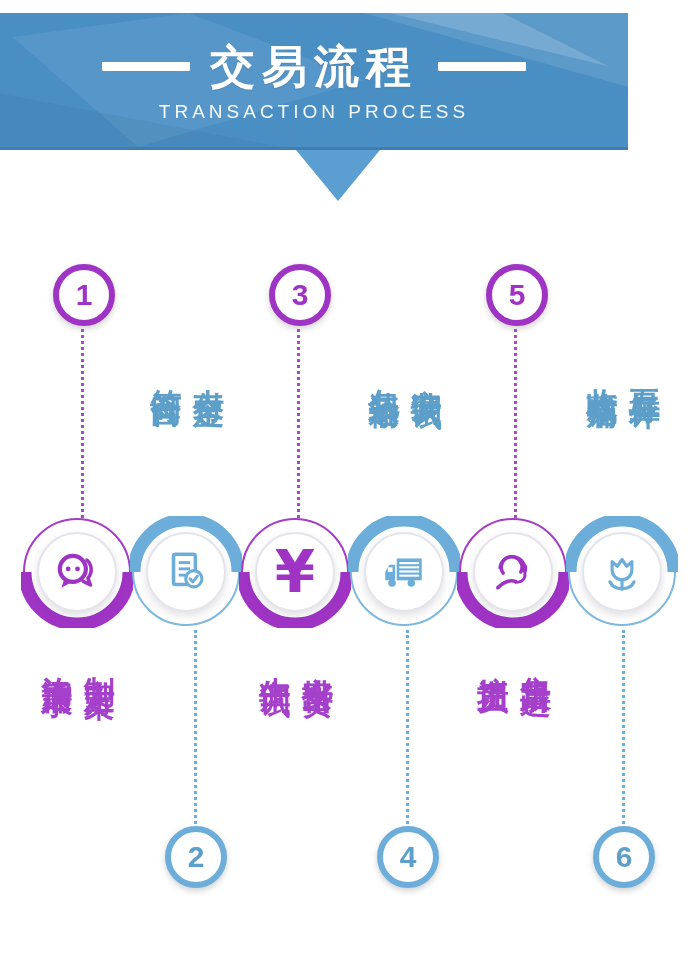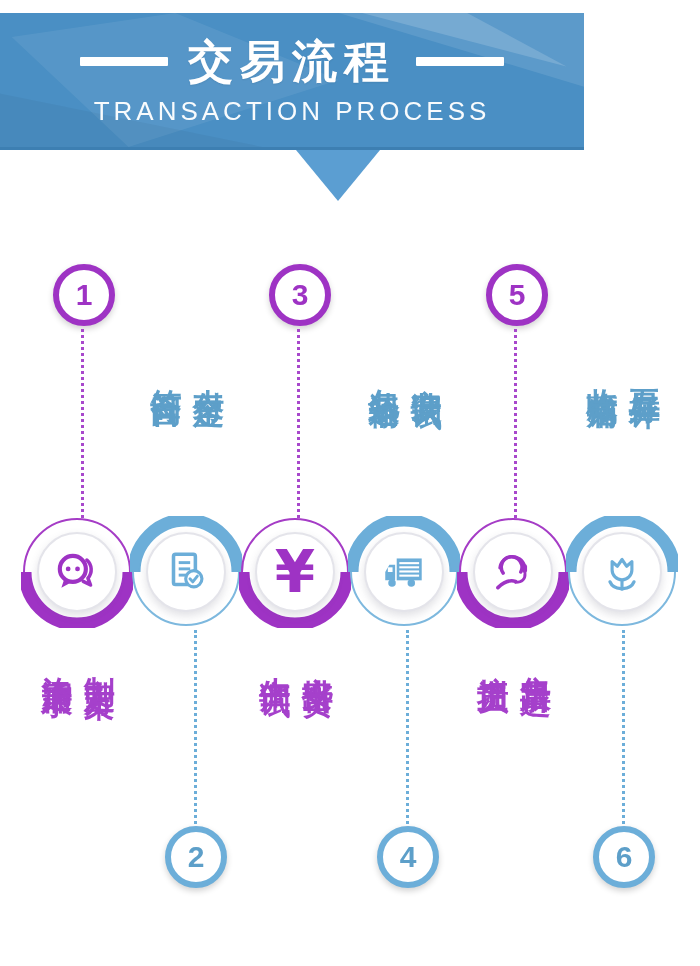--- a/index.html
+++ b/index.html
@@ -2,40 +2,40 @@
 <html><head>
 <meta charset="utf-8">
 <style>
   html,body{margin:0;padding:0;}
   body{
     width:700px;height:966px;position:relative;background:#ffffff;
     font-family:"Liberation Sans","DejaVu Sans",sans-serif;overflow:hidden;
   }
   
   .banner{
-    position:absolute;left:0;top:13px;width:584px;height:134px;
+    position:absolute;left:0;top:13px;width:628px;height:134px;
     background:#4a8fc4;border-bottom:3px solid #3d7fb2;overflow:hidden;
   }
   .facet{position:absolute;inset:0;}
   .facet.f1{background:rgba(255,255,255,0.10);clip-path:polygon(58% 0,100% 0,100% 55%);}
   .facet.f2{background:rgba(255,255,255,0.16);clip-path:polygon(62% 0,80% 0,97% 40%);}
   .facet.f3{background:rgba(255,255,255,0.07);clip-path:polygon(2% 18%,30% 0,58% 50%,22% 100%);}
   .facet.f4{background:rgba(0,0,0,0.04);clip-path:polygon(0 60%,45% 100%,0 100%);}
   .banner-content{
     position:absolute;inset:0;display:flex;flex-direction:column;
     align-items:center;justify-content:center;padding-top:6px;
   }
   .title-row{display:flex;align-items:center;gap:20px;}
   .title-bar{width:88px;height:9px;background:#ffffff;border-radius:1px;}
   .banner-title{
     color:#ffffff;font-size:45px;font-weight:bold;letter-spacing:7px;
     line-height:1;text-shadow:0 1px 2px rgba(0,0,0,0.08);white-space:nowrap;
   }
   .banner-subtitle{
-    color:rgba(255,255,255,0.96);font-size:26px;letter-spacing:4px;
+    color:rgba(255,255,255,0.96);font-size:19px;letter-spacing:4px;
     margin-top:12px;white-space:nowrap;
   }
   .banner-triangle{
     position:absolute;left:296px;top:150px;width:0;height:0;
     border-left:42px solid transparent;border-right:42px solid transparent;
     border-top:51px solid #5b9ed2;
   }
   
   .num-circle{
     position:absolute;width:50px;height:50px;border-radius:50%;

